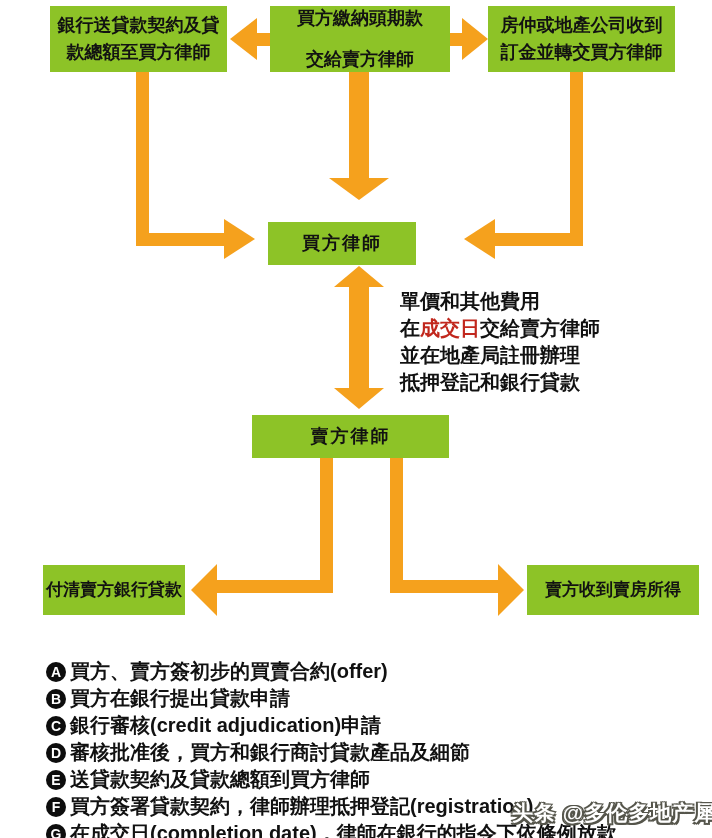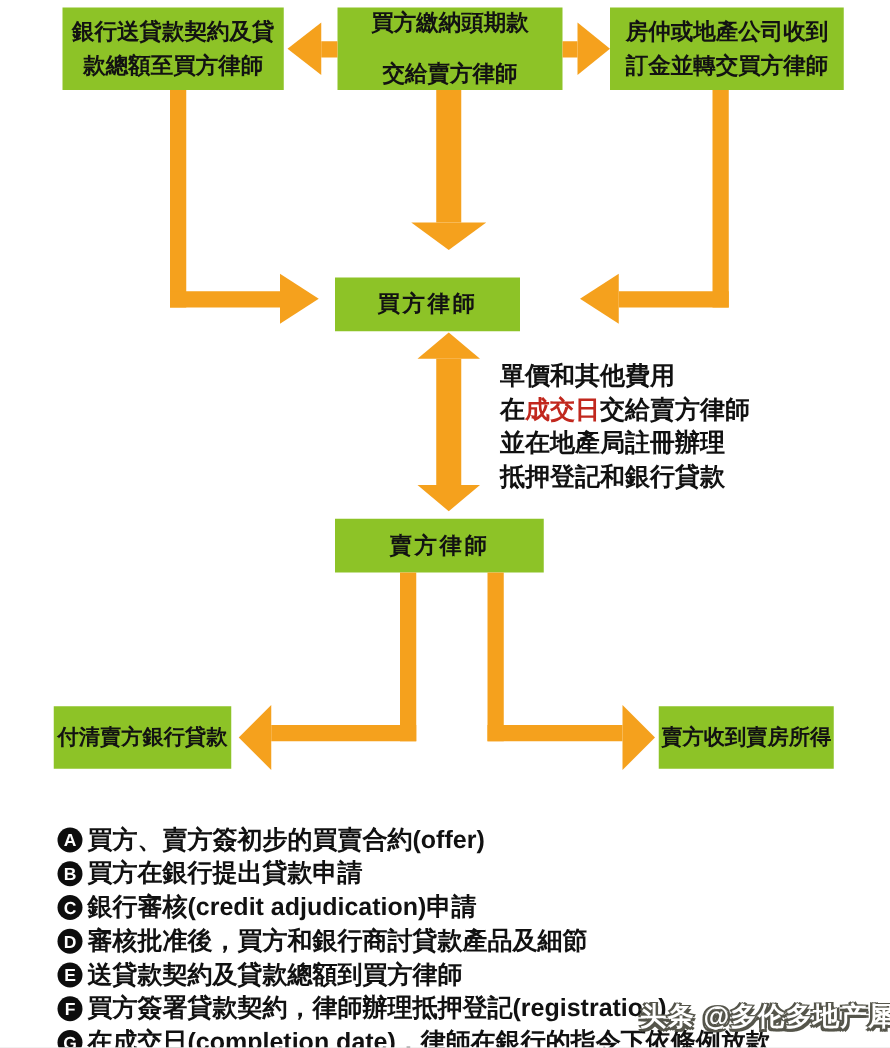--- a/index.html
+++ b/index.html
@@ -100,37 +100,37 @@
   <div class="stem" style="left:349px; top:287px; width:20px; height:101px;"></div>
   <div class="tri tri-down" style="left:334px; top:388px; border-width:21px 25px 0 25px;"></div>
 
   <div class="note">
     <div>單價和其他費用</div>
     <div><span>在</span><span class="red">成交日</span><span>交給賣方律師</span></div>
     <div>並在地產局註冊辦理</div>
     <div>抵押登記和銀行貸款</div>
   </div>
 
-  <div class="gbox single" style="left:268px; top:415px; width:167px; height:43px;">
+  <div class="gbox single" style="left:252px; top:415px; width:197px; height:43px;">
     <div class="ln">賣方律師</div>
   </div>
 
   <div class="stem" style="left:320px; top:458px; width:13px; height:135px;"></div>
   <div class="stem" style="left:217px; top:580px; width:116px; height:13px;"></div>
   <div class="tri tri-left" style="left:191px; top:564px; border-width:26px 26px 26px 0;"></div>
 
   <div class="stem" style="left:390px; top:458px; width:13px; height:135px;"></div>
   <div class="stem" style="left:390px; top:580px; width:108px; height:13px;"></div>
   <div class="tri tri-right" style="left:498px; top:564px; border-width:26px 0 26px 26px;"></div>
 
   <div class="gbox f17" style="left:43px; top:565px; width:142px; height:50px;">
     <div class="ln">付清賣方銀行貸款</div>
   </div>
 
-  <div class="gbox f17" style="left:527px; top:565px; width:140px; height:50px;">
+  <div class="gbox f17" style="left:527px; top:565px; width:172px; height:50px;">
     <div class="ln">賣方收到賣房所得</div>
   </div>
 
   <div class="legend">
     <div class="legend-row">
       <span class="badge">A</span>
       <span>買方、賣方簽初步的買賣合約(offer)</span>
     </div>
     <div class="legend-row">
       <span class="badge">B</span>

